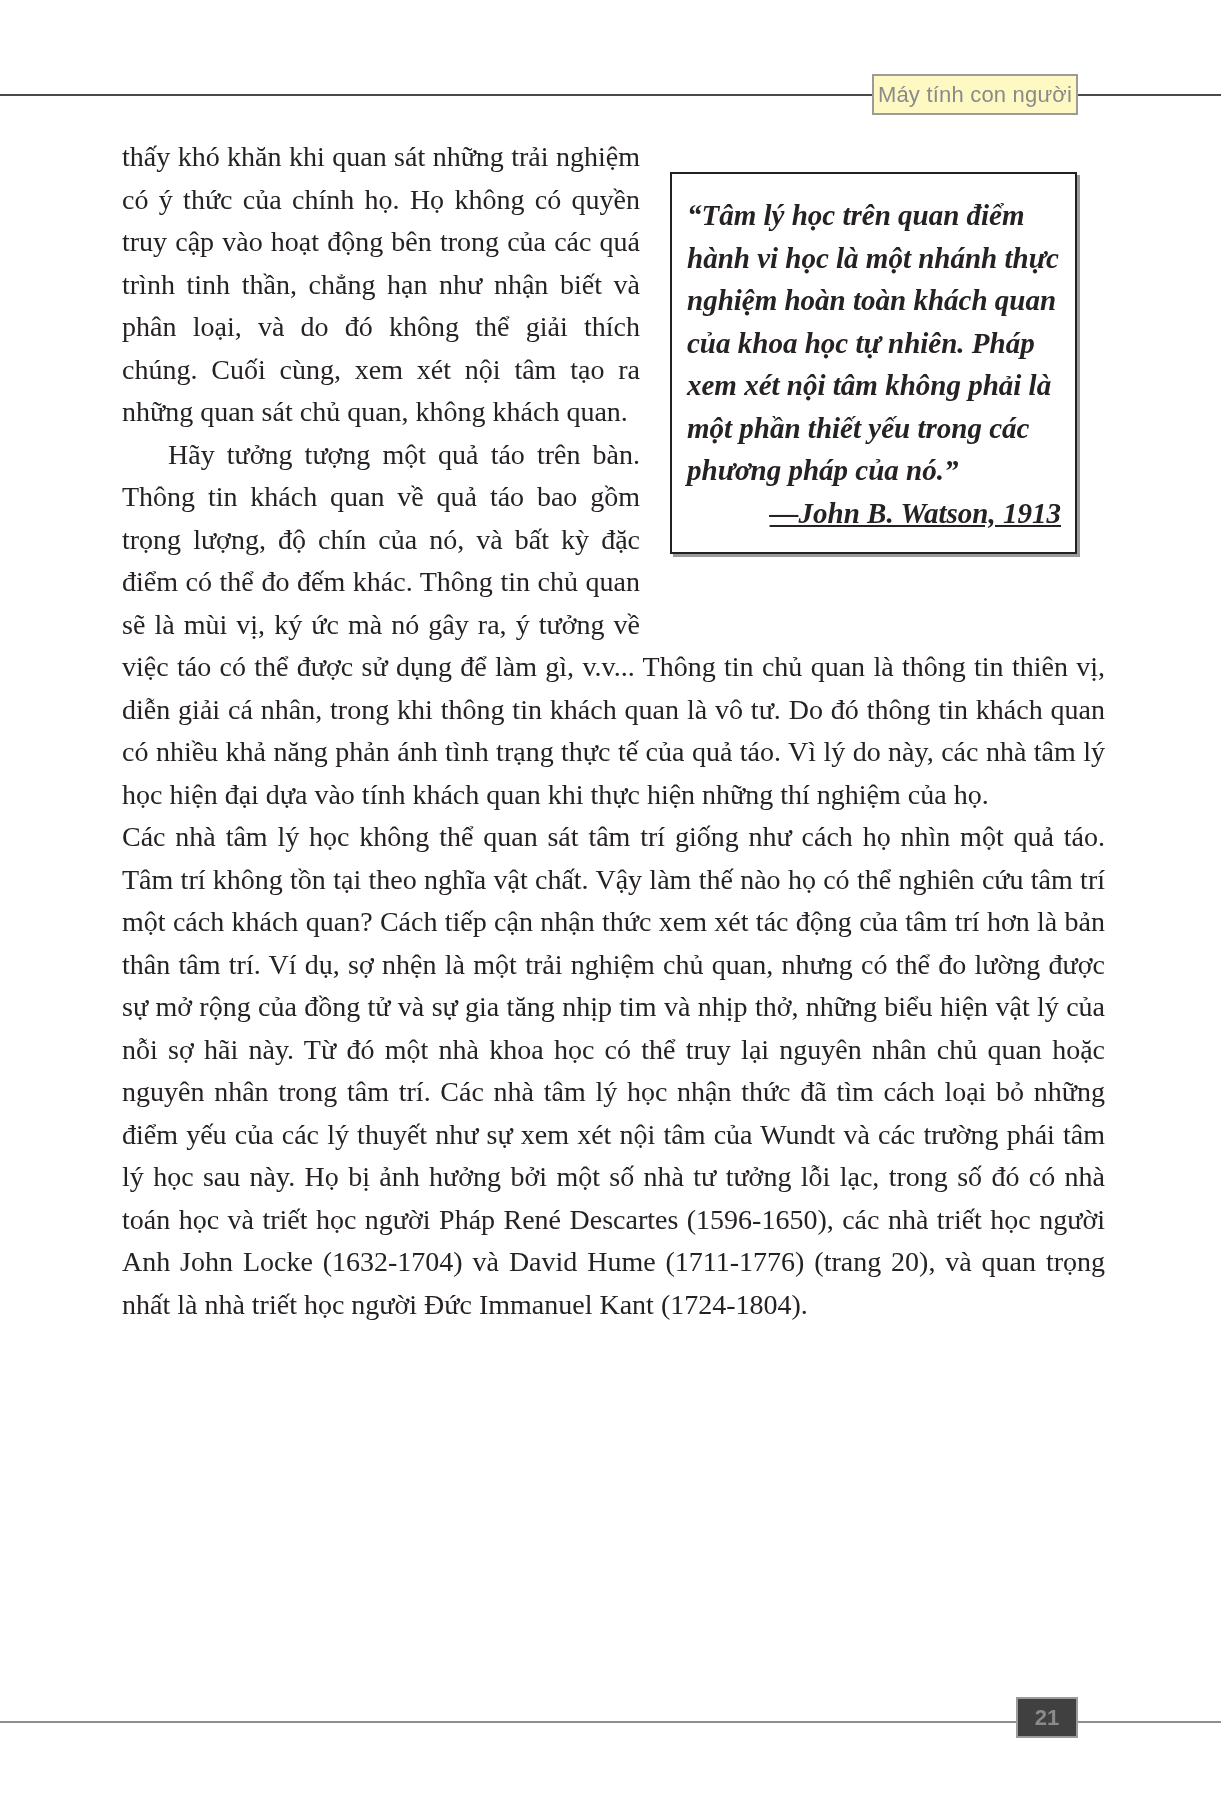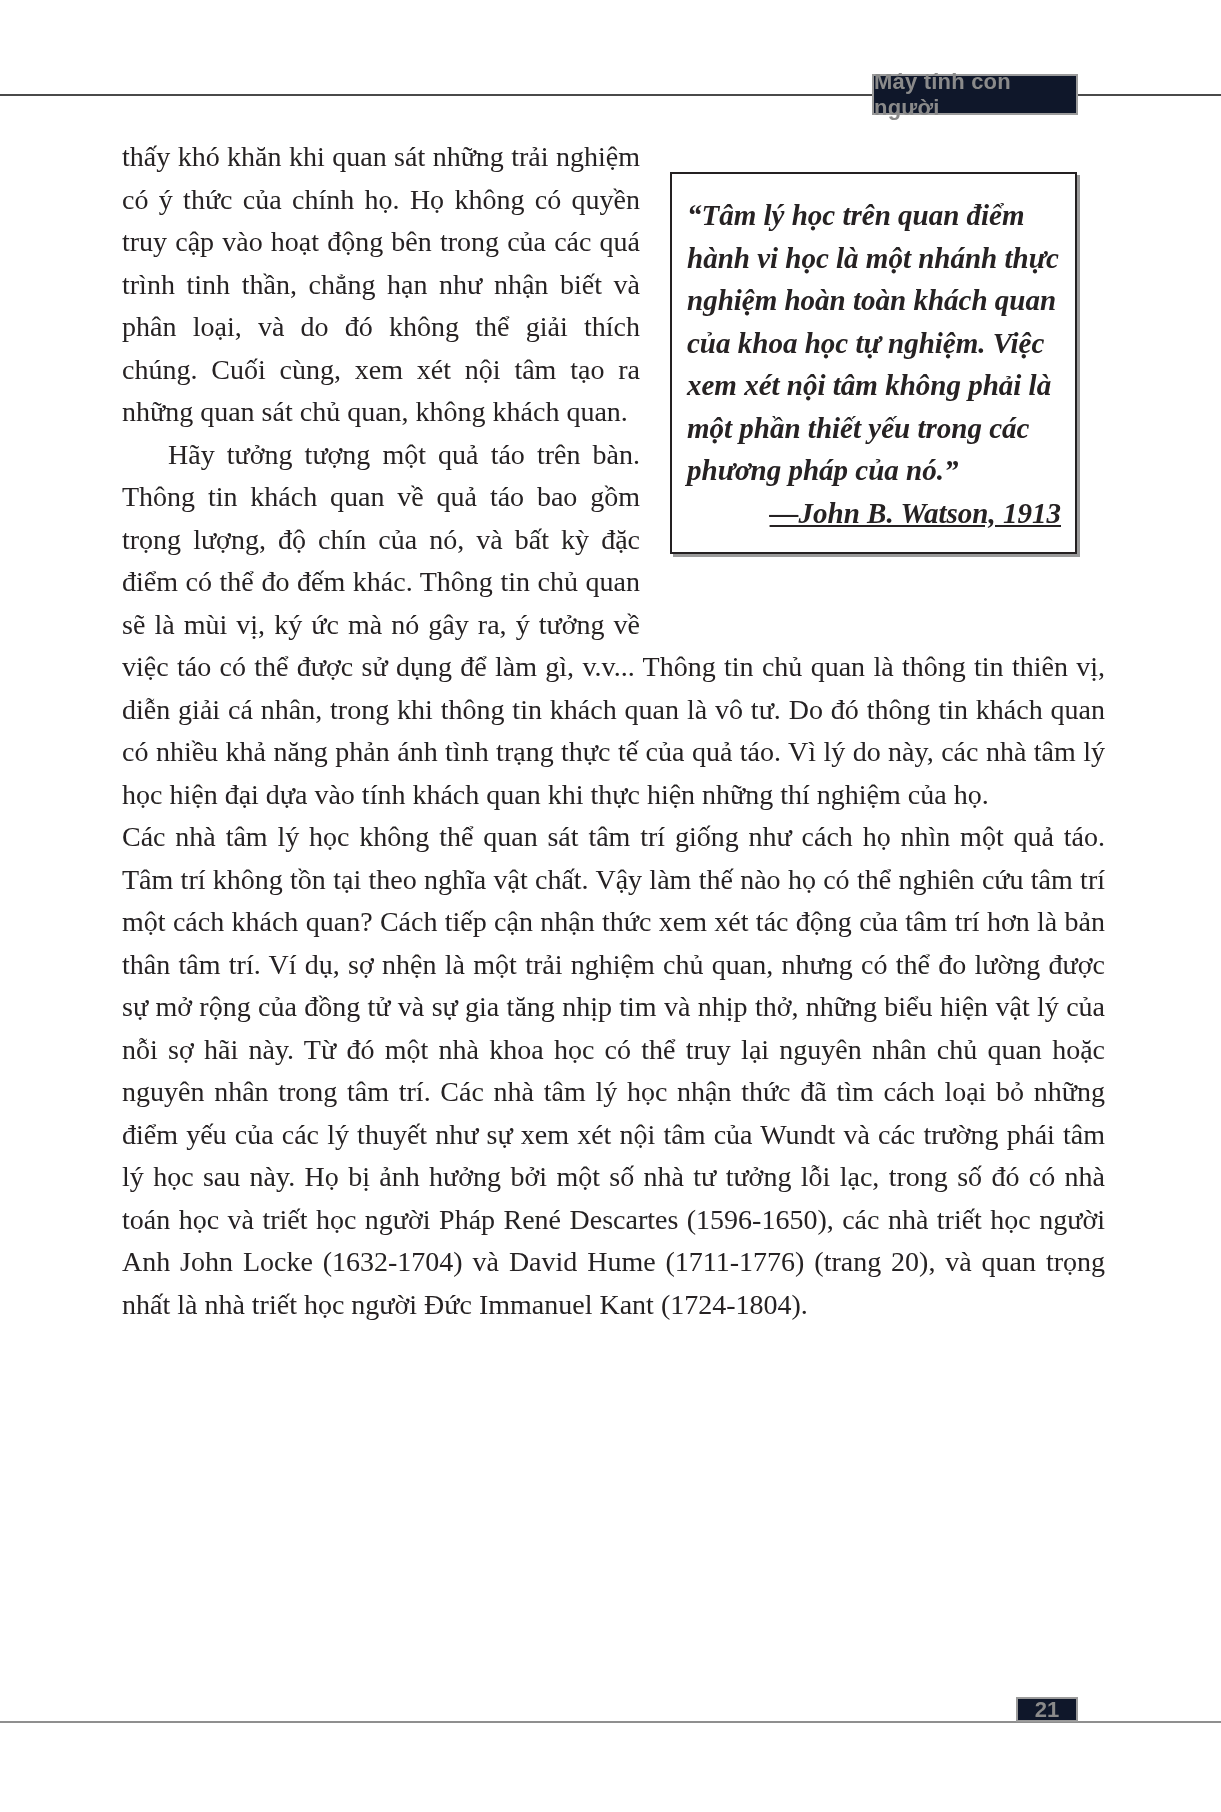--- a/index.html
+++ b/index.html
@@ -15,25 +15,25 @@
 
   
   .head-rule {
     position:absolute; left:0; top:94px;
     width:1221px; height:2px; background:#4a4a4a;
   }
   .head-box {
     position:absolute; left:872px; top:74px;
     width:206px; height:41px;
     box-sizing:border-box;
-    background:#0f172a;
+    background:#fef9c3;
     border:2px solid #9b9b9b;
     display:flex; align-items:center; justify-content:center;
     font-family:"Liberation Sans", sans-serif;
-    font-weight:bold; font-size:22px; color:#8a8a8a;
+    font-weight:normal; font-size:22px; color:#8a8a8a;
     letter-spacing:0.2px;
     z-index:2;
   }
 
   
   .article {
     position:absolute; left:122px; top:136px;
     width:983px;
     font-size:28px; line-height:42.5px;
     text-align:justify;
@@ -65,44 +65,44 @@
     text-align:left;
   }
 
   
   .foot-rule {
     position:absolute; left:0; top:1721px;
     width:1221px; height:2px; background:#8f8f8f;
   }
   .foot-box {
     position:absolute; left:1016px; top:1697px;
-    width:62px; height:25px;
+    width:62px; height:41px;
     box-sizing:border-box;
-    background:#0f172a;
+    background:#404040;
     border:2px solid #9b9b9b;
     display:flex; align-items:center; justify-content:center;
     font-family:"Liberation Sans", sans-serif;
     font-weight:bold; font-size:22px; color:#8a8a8a;
     z-index:2;
   }
 </style>
 </head>
 <body>
 
 <div class="page">
 
   <div class="head-rule"></div>
   <div class="head-box">
     <span>Máy tính con người</span>
   </div>
 
   <div class="article">
 
     <aside class="quote-box">
-      <p class="quote-text">“Tâm lý học trên quan điểm hành vi học là một nhánh thực nghiệm hoàn toàn khách quan của khoa học tự nghiệm. Việc xem xét nội tâm không phải là một phần thiết yếu trong các phương pháp của nó.”</p>
+      <p class="quote-text">“Tâm lý học trên quan điểm hành vi học là một nhánh thực nghiệm hoàn toàn khách quan của khoa học tự nhiên. Pháp xem xét nội tâm không phải là một phần thiết yếu trong các phương pháp của nó.”</p>
       <p class="quote-attr">—John B. Watson, 1913</p>
     </aside>
 
     <p class="para">thấy khó khăn khi quan sát những trải nghiệm có ý thức của chính họ. Họ không có quyền truy cập vào hoạt động bên trong của các quá trình tinh thần, chẳng hạn như nhận biết và phân loại, và do đó không thể giải thích chúng. Cuối cùng, xem xét nội tâm tạo ra những quan sát chủ quan, không khách quan.</p>
 
     <p class="para indent">Hãy tưởng tượng một quả táo trên bàn. Thông tin khách quan về quả táo bao gồm trọng lượng, độ chín của nó, và bất kỳ đặc điểm có thể đo đếm khác. Thông tin chủ quan sẽ là mùi vị, ký ức mà nó gây ra, ý tưởng về việc táo có thể được sử dụng để làm gì, v.v... Thông tin chủ quan là thông tin thiên vị, diễn giải cá nhân, trong khi thông tin khách quan là vô tư. Do đó thông tin khách quan có nhiều khả năng phản ánh tình trạng thực tế của quả táo. Vì lý do này, các nhà tâm lý học hiện đại dựa vào tính khách quan khi thực hiện những thí nghiệm của họ.</p>
 
 
     <p class="para">Các nhà tâm lý học không thể quan sát tâm trí giống như cách họ nhìn một quả táo. Tâm trí không tồn tại theo nghĩa vật chất. Vậy làm thế nào họ có thể nghiên cứu tâm trí một cách khách quan? Cách tiếp cận nhận thức xem xét tác động của tâm trí hơn là bản thân tâm trí. Ví dụ, sợ nhện là một trải nghiệm chủ quan, nhưng có thể đo lường được sự mở rộng của đồng tử và sự gia tăng nhịp tim và nhịp thở, những biểu hiện vật lý của nỗi sợ hãi này. Từ đó một nhà khoa học có thể truy lại nguyên nhân chủ quan hoặc nguyên nhân trong tâm trí. Các nhà tâm lý học nhận thức đã tìm cách loại bỏ những điểm yếu của các lý thuyết như sự xem xét nội tâm của Wundt và các trường phái tâm lý học sau này. Họ bị ảnh hưởng bởi một số nhà tư tưởng lỗi lạc, trong số đó có nhà toán học và triết học người Pháp René Descartes (1596-1650), các nhà triết học người Anh John Locke (1632-1704) và David Hume (1711-1776) (trang 20), và quan trọng nhất là nhà triết học người Đức Immanuel Kant (1724-1804).</p>
 

